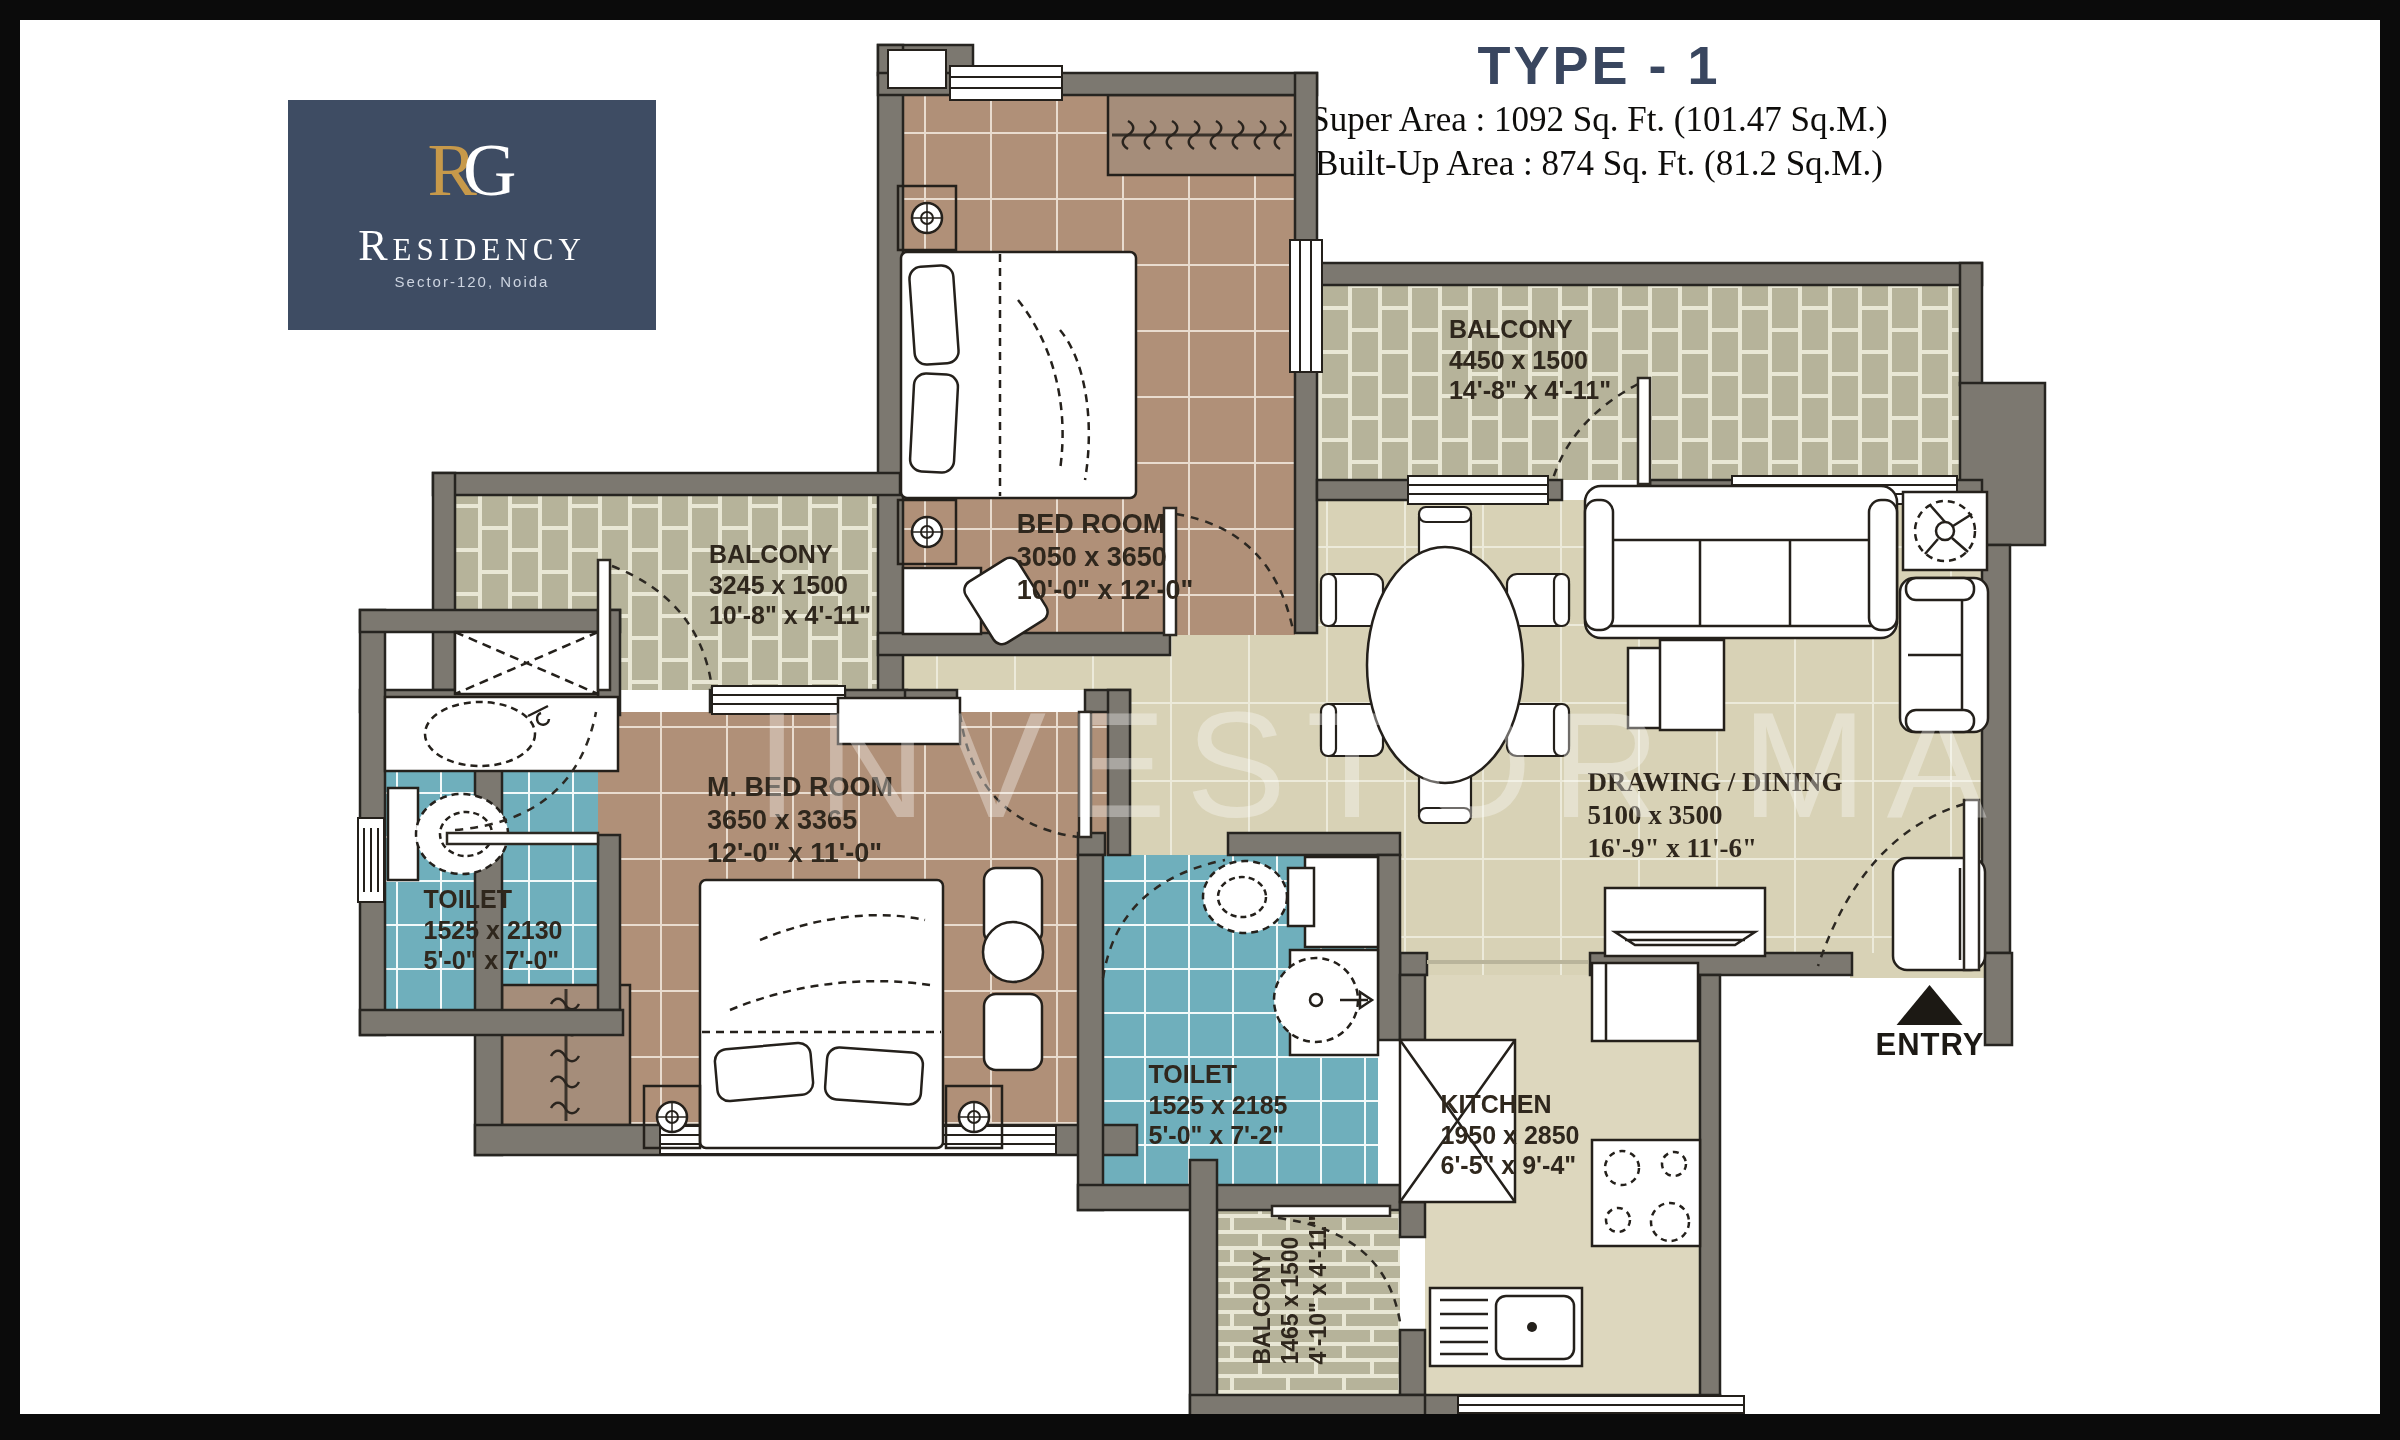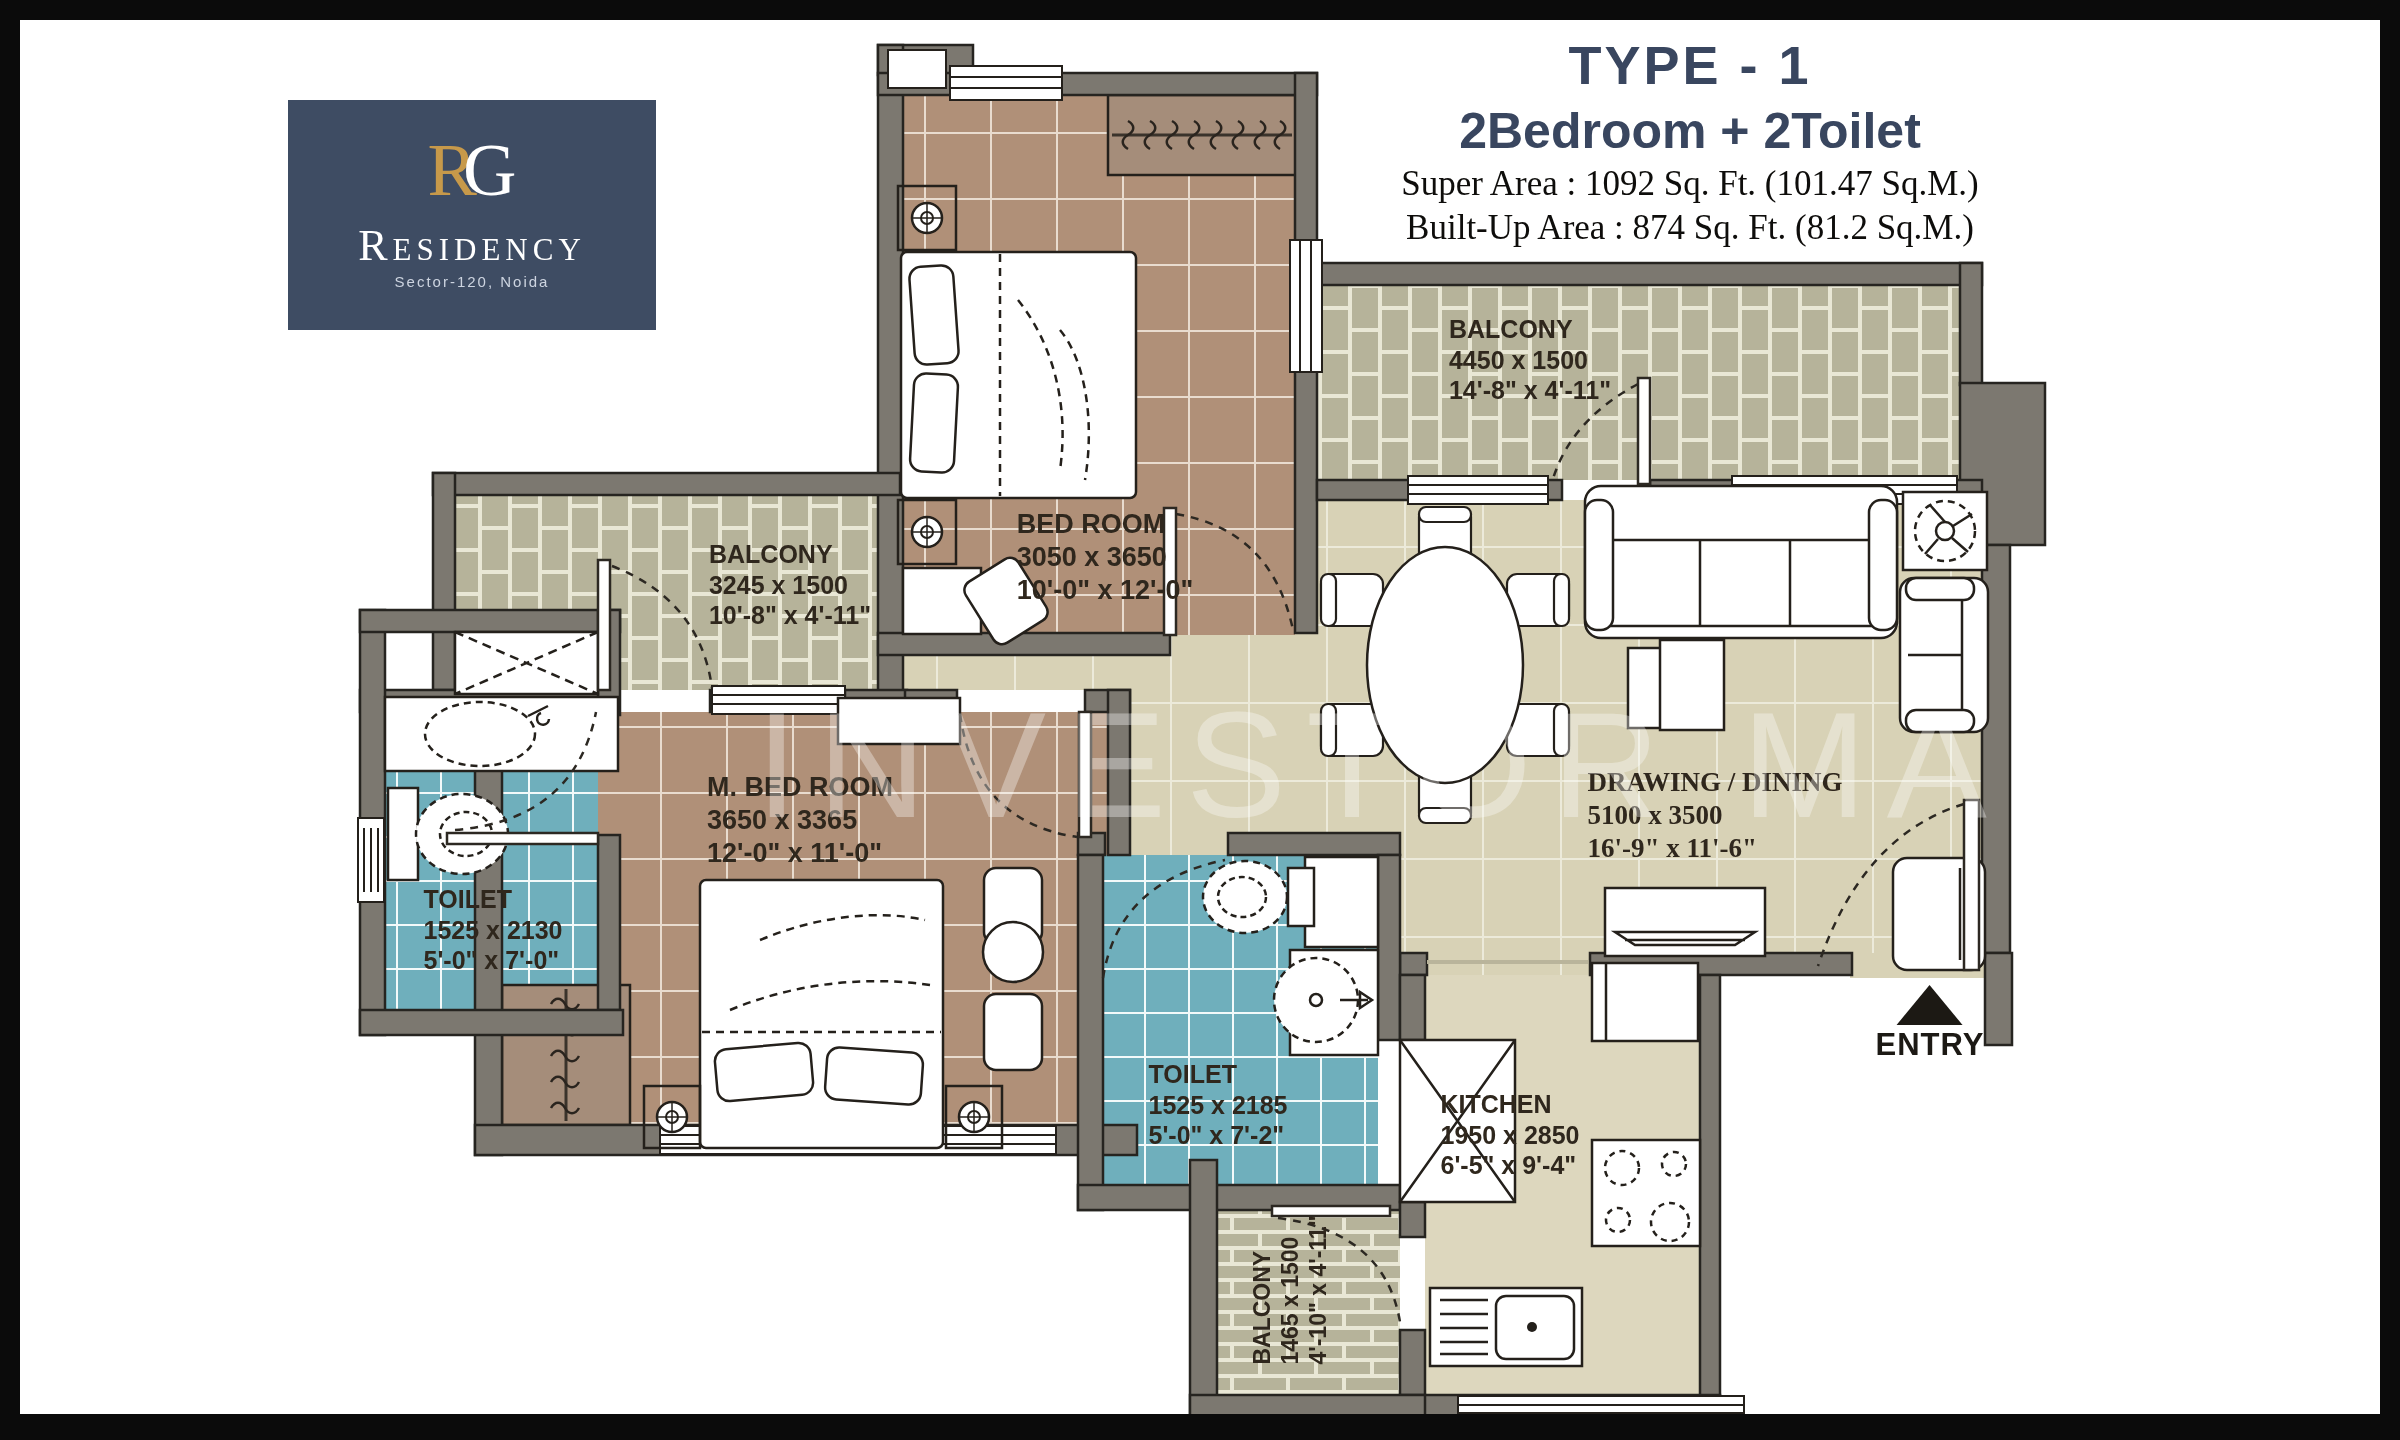--- a/index.html
+++ b/index.html
@@ -16,21 +16,21 @@
   #logo{position:absolute;left:288px;top:100px;width:368px;height:230px;background:#3e4c63;
         display:flex;flex-direction:column;align-items:center;justify-content:center;z-index:5;}
   #logo .mono{font-family:"Liberation Serif",serif;font-size:74px;line-height:60px;height:78px;}
   #logo .mono .r{color:#c7994a;}
   #logo .mono .g{color:#ffffff;margin-left:-14px;}
   #logo .resname{font-family:"Liberation Serif",serif;color:#ffffff;font-size:44px;
                  letter-spacing:5px;font-variant:small-caps;margin-top:2px;}
   #logo .sector{color:#cdd4e0;font-size:15px;letter-spacing:2px;margin-top:2px;}
 
   
-  #titleblock{position:absolute;left:1690px;top:34px;transform:translateX(-50%);
+  #titleblock{position:absolute;left:1599px;top:34px;transform:translateX(-50%);
               text-align:center;z-index:5;white-space:nowrap;}
   #title-type{color:#39465f;font-size:54px;font-weight:bold;letter-spacing:3px;}
   #title-config{color:#39465f;font-size:50px;font-weight:bold;margin-top:6px;}
   #title-super,#title-built{font-family:"Liberation Serif",serif;color:#0e0d0b;font-size:35px;
               font-weight:normal;margin-top:4px;}
 
   
   #watermark{position:absolute;left:1500px;top:765px;transform:translate(-50%,-50%);
              font-size:150px;font-weight:normal;color:#ffffff;opacity:.34;letter-spacing:20px;
              z-index:20;white-space:nowrap;pointer-events:none;}
@@ -61,21 +61,20 @@
   <div class="frame" id="frame-right"></div>
 
   <div id="logo">
     <div class="mono"><span class="r">R</span><span class="g">G</span></div>
     <div class="resname">Residency</div>
     <div class="sector">Sector-120, Noida</div>
   </div>
 
   <div id="titleblock">
     <div id="title-type">TYPE - 1</div>
-    <div id="title-config">2Bedroom + 2Toilet</div>
     <div id="title-super">Super Area : 1092 Sq. Ft. (101.47 Sq.M.)</div>
     <div id="title-built">Built-Up Area : 874 Sq. Ft. (81.2 Sq.M.)</div>
   </div>
 
   <svg id="plan-svg" width="2400" height="1440" viewBox="0 0 2400 1440">
     <defs>
       <pattern id="tileBrown" width="66" height="66" patternUnits="userSpaceOnUse">
         <rect width="66" height="66" fill="#b09078"></rect>
         <path d="M0 0H66 M0 0V66" stroke="#e9dccf" stroke-width="4"></path>
       </pattern>

